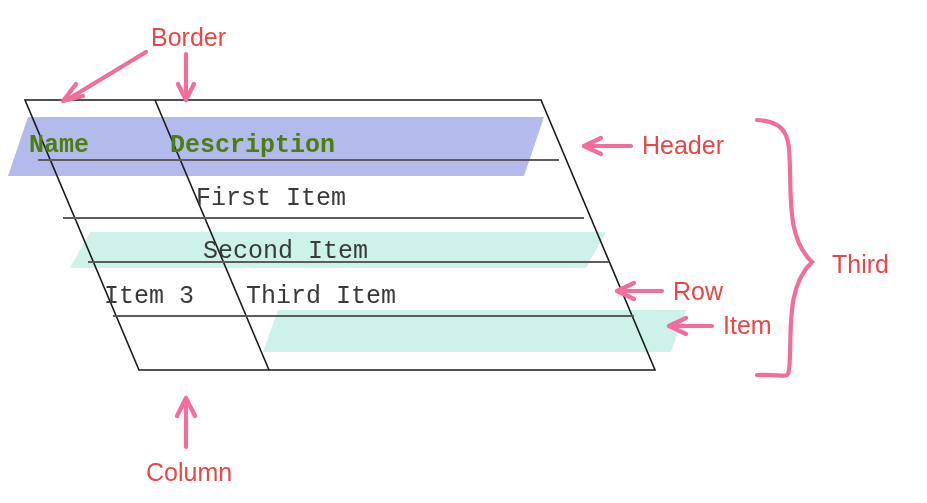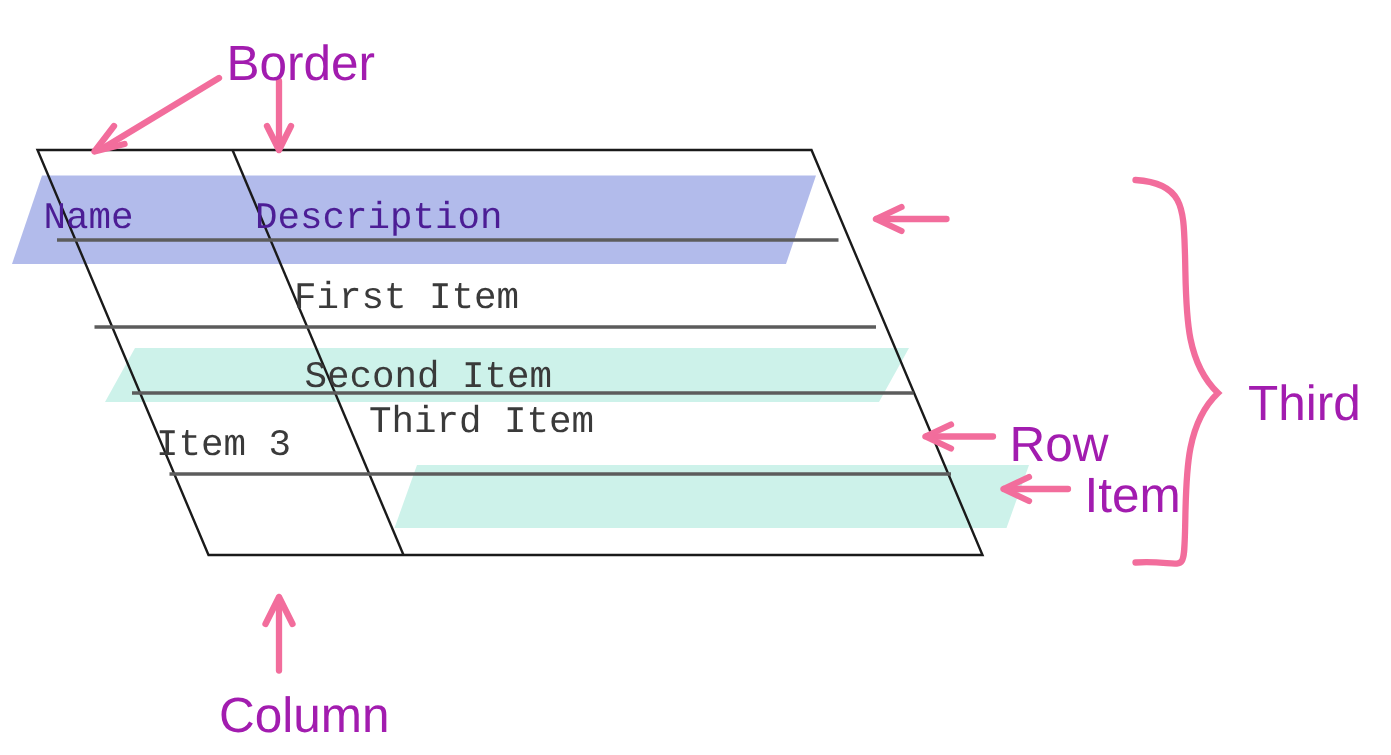--- a/index.html
+++ b/index.html
@@ -22,36 +22,36 @@
   }
   #diagram-svg {
     position: absolute;
     left: 0; top: 0;
     width: 927px;
     height: 503px;
   }
   .anno-label {
     position: absolute;
     font-family: "Liberation Sans", sans-serif;
-    font-size: 33px;
-    color: #a21caf;
+    font-size: 25px;
+    color: #ef4444;
     white-space: nowrap;
     line-height: 1;
   }
   .cell-text {
     position: absolute;
     font-family: "Liberation Mono", "DejaVu Sans Mono", monospace;
     font-size: 25px;
     color: #3a3a3a;
     white-space: pre;
     line-height: 1;
   }
   .cell-text.head {
-    font-weight: normal;
-    color: #4c1d95;
+    font-weight: bold;
+    color: #4d7c0f;
   }
   #label-border  { left: 151px; top: 25px; }
   #label-header  { left: 642px; top: 133px; }
   #label-table   { left: 832px; top: 252px; }
   #label-row     { left: 673px; top: 279px; }
   #label-cell    { left: 723px; top: 313px; }
   #label-column  { left: 146px; top: 460px; }
 </style>
 </head>
 <body>
@@ -124,22 +124,23 @@
   </svg>
 
   <div class="cell-text head" style="left:29px; top:133px;">Name</div>
   <div class="cell-text head" style="left:170px; top:133px;">Description</div>
 
   <div class="cell-text" style="left:196px; top:186px;">First Item</div>
 
   <div class="cell-text" style="left:203px; top:239px;">Second Item</div>
 
   <div class="cell-text" style="left:104px; top:284px;">Item 3</div>
-  <div class="cell-text" style="left:246px; top:269px;">Third Item</div>
+  <div class="cell-text" style="left:246px; top:284px;">Third Item</div>
 
 
   <div class="anno-label" id="label-border">Border</div>
+  <div class="anno-label" id="label-header">Header</div>
   <div class="anno-label" id="label-table">Third</div>
   <div class="anno-label" id="label-row">Row</div>
   <div class="anno-label" id="label-cell">Item</div>
   <div class="anno-label" id="label-column">Column</div>
 
 </div>
 
 </body></html>

